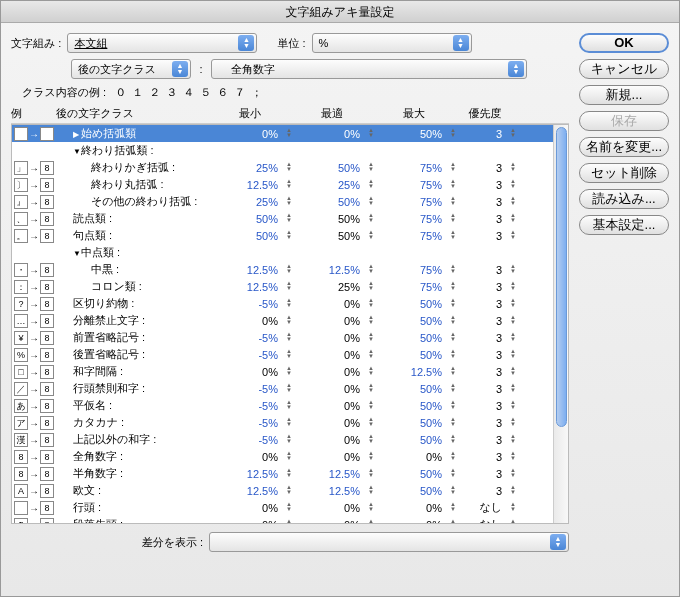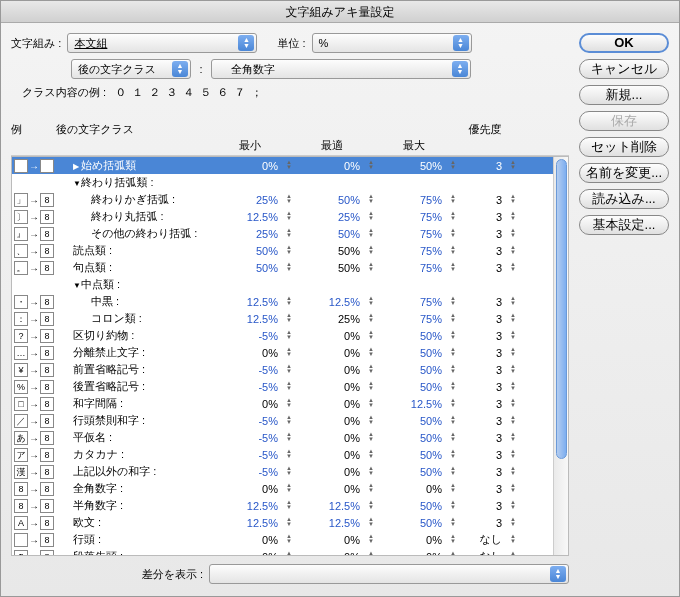--- a/index.html
+++ b/index.html
@@ -12,27 +12,27 @@
 .btn { display: block; width: 90px; height: 20px; margin-bottom: 6px; background: linear-gradient(#fdfdfd, #e0e0e0); border: 1px solid #888; border-radius: 10px; text-align: center; line-height: 18px; font-size: 13px; cursor: pointer; }
 .btn.primary { border: 2px solid #5b8dd6; line-height: 16px; font-weight: bold; }
 .btn.disabled { color: #aaa; }
 .row { display: flex; align-items: center; margin-bottom: 6px; }
 .label { margin-right: 6px; }
 .select { background: linear-gradient(#fdfdfd, #e4e4e4); border: 1px solid #999; border-radius: 3px; height: 20px; display: inline-flex; align-items: center; padding: 0 6px; position: relative; cursor: pointer; }
 .select .arrows { position: absolute; right: 2px; top: 1px; width: 16px; height: 16px; background: linear-gradient(#7daef0, #4a86d6); border-radius: 3px; display: flex; flex-direction: column; align-items: center; justify-content: center; color: #fff; font-size: 7px; line-height: 6px; }
 .sel-mojigumi { width: 190px; text-decoration: underline; }
 .sel-unit { width: 160px; }
 .sel-class { width: 120px; }
-.sel-numclass { width: 260px; padding-left: 19px; }
+.sel-numclass { width: 316px; padding-left: 19px; }
 .sel-colon { width: 12px; text-align: center; margin: 0 4px; }
 .example { margin: 6px 0 4px 11px; }
 .hdr { display: flex; align-items: center; padding: 2px 0; border-bottom: 1px solid #ccc; }
 .hdr .c-ex { width: 45px; }
 .hdr .c-cls { width: 155px; }
-.hdr .c-num { width: 82px; text-align: right; margin-top: 32px; }
+.hdr .c-num { width: 82px; text-align: right; }
 .hdr .c-pri { width: 60px; }
 .tablewrap { height: 400px; overflow-y: auto; border: 1px solid #bbb; background: #fff; position: relative; }
 .trow { display: flex; align-items: center; height: 17px; padding: 0 2px; }
 .c-ex { width: 45px; display: flex; align-items: center; gap: 1px; }
 .glyph { width: 14px; height: 14px; border: 1px solid #888; font-size: 9px; text-align: center; line-height: 12px; background: #fff; }
 .arrow { font-size: 10px; }
 .c-cls { width: 155px; white-space: nowrap; }
 .c-cls.indent1 { padding-left: 14px; }
 .c-cls.indent2 { padding-left: 32px; }
 .tri { display: inline-block; width: 8px; font-size: 8px; }
@@ -653,19 +653,19 @@
         </div>
       </div>
 
     </div>
 
     <div class="right">
       <button class="btn primary">OK</button>
       <button class="btn">キャンセル</button>
       <button class="btn">新規...</button>
       <button class="btn disabled">保存</button>
+      <button class="btn">名前を変更...</button>
       <button class="btn">セット削除</button>
-      <button class="btn">名前を変更...</button>
       <button class="btn">読み込み...</button>
       <button class="btn">基本設定...</button>
     </div>
   </div>
 </div>
 
 </body></html>

